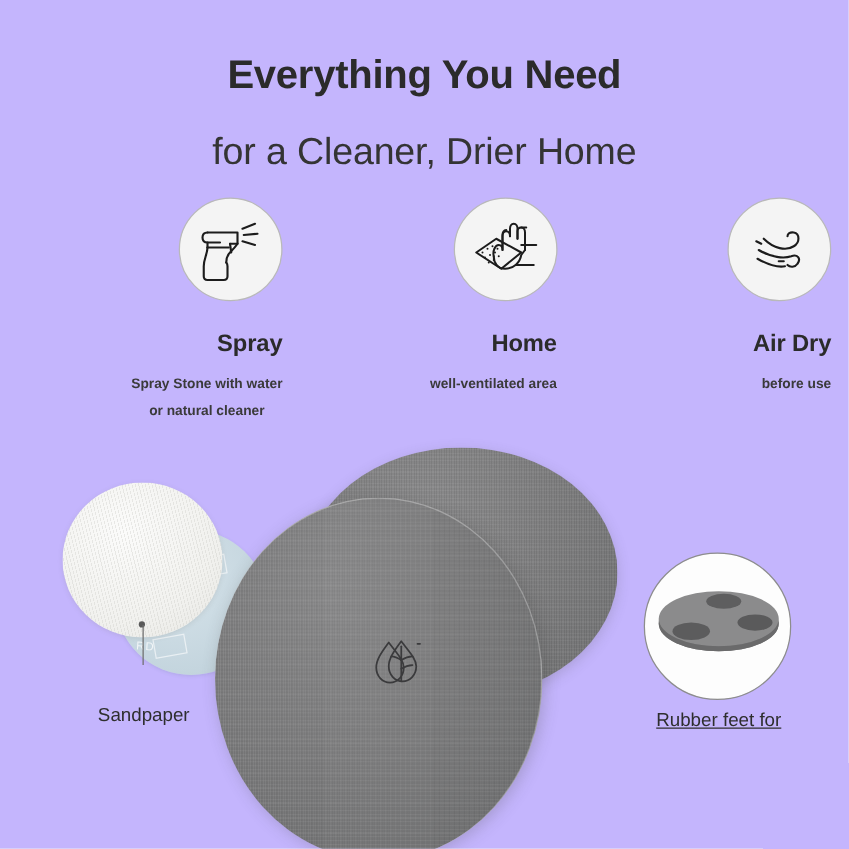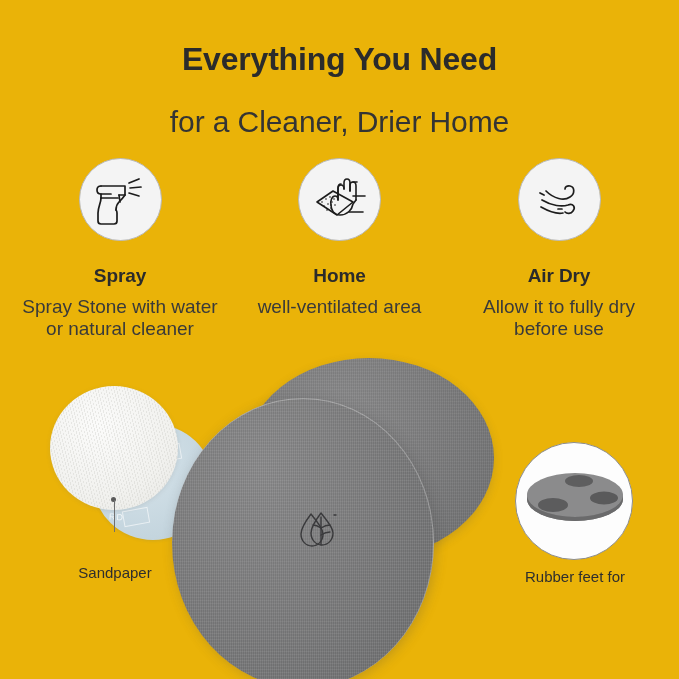--- a/index.html
+++ b/index.html
@@ -5,21 +5,21 @@
   * { margin:0; padding:0; box-sizing:border-box; }
   html, body {
     width:679px; height:679px;
     background:#f4f4f4;
     font-family:"Liberation Sans", sans-serif;
     overflow:hidden;
   }
   #canvas {
     position:relative;
     width:679px; height:679px;
-    background:#eab308;
+    background:#c4b5fd;
   }
 
   
   .heading-block {
     position:absolute; top:38px; left:0; width:679px;
     text-align:center;
   }
   .title-line-1 {
     font-size:32px; font-weight:bold; color:#2b2b2b;
     letter-spacing:-0.2px; line-height:42px;
@@ -29,37 +29,37 @@
     letter-spacing:-0.1px; line-height:44px; margin-top:20px;
   }
 
   
   .steps {
     position:absolute; top:158px; left:0; width:679px;
     display:flex; justify-content:space-between;
     padding:0 14px;
   }
   .step {
-    width:212px; display:flex; flex-direction:column; align-items:center;
+    width:212px; display:flex; flex-direction:column; align-items:flex-end;
   }
   .icon-circle {
     width:83px; height:83px; border-radius:50%;
     border:1px solid #b9b9b9;
     background:#f4f4f4;
     display:flex; align-items:center; justify-content:center;
   }
   .icon-circle svg { display:block; }
   .step-title {
     margin-top:24px;
     font-size:19px; font-weight:bold; color:#2b2b2b;
     letter-spacing:-0.1px;
   }
   .step-desc {
     margin-top:9px;
-    font-size:19px; font-weight:normal; color:#3a3a3a;
+    font-size:11px; font-weight:bold; color:#3a3a3a;
     line-height:22px; text-align:center;
   }
   .step-desc span { display:block; }
 
   
   .photo {
     position:absolute; top:350px; left:0; width:679px; height:329px;
   }
 
   
@@ -155,21 +155,21 @@
   .callout-circle {
     position:absolute; left:515px; top:92px;
     width:118px; height:118px; border-radius:50%;
     border:1px solid #8d8d8d;
     background:#fdfdfd;
     overflow:hidden;
   }
   .callout-label {
     position:absolute; left:487px; top:216px; width:176px;
     text-align:center;
-    font-size:15px; color:#2e2e2e; line-height:21px;
+    font-size:15px; color:#2e2e2e; line-height:21px;text-decoration:underline;
   }
   .callout-label span { display:block; }
 </style>
 </head>
 <body>
 
 <div id="canvas">
 
   <div class="heading-block">
     <div class="title-line-1">Everything You Need</div>
@@ -252,21 +252,20 @@
 
           <path d="M12 24 L16 26"></path>
 
           <path d="M13 38 C22 43 30 45 35 44"></path>
 
           <path d="M30 40 L34 40"></path>
         </svg>
       </div>
       <div class="step-title">Air Dry</div>
       <div class="step-desc">
-        <span>Allow it to fully dry</span>
         <span>before use</span>
       </div>
     </div>
 
   </div>
 
   <div class="photo">
 
     <div class="sand-blue">
       <div class="diamond d1"></div>

